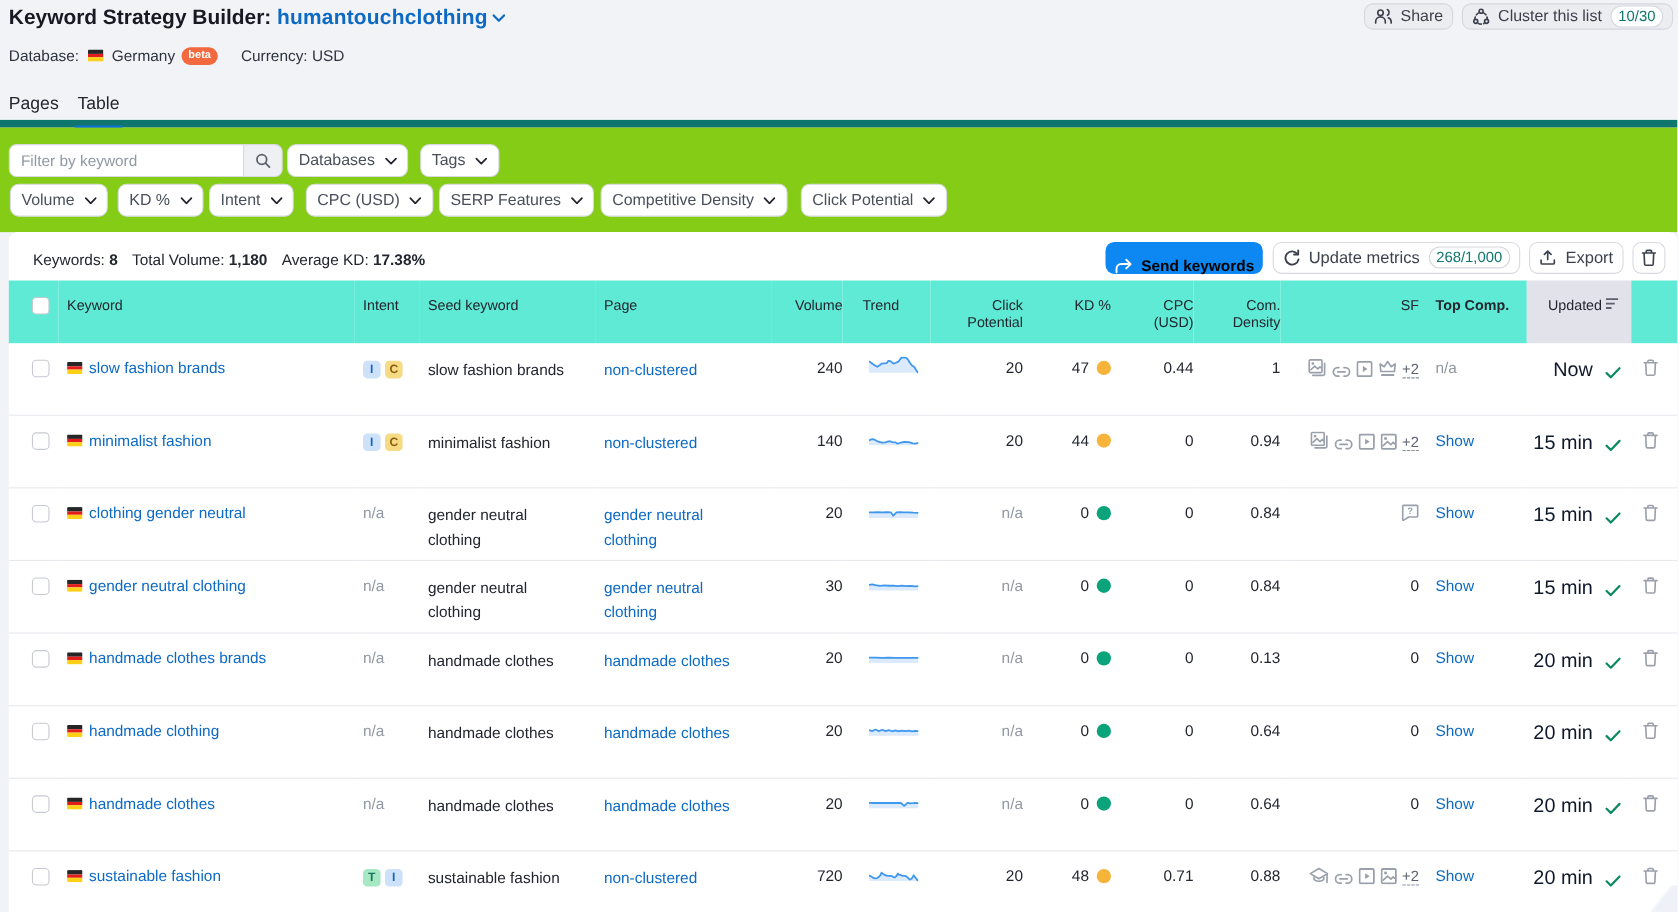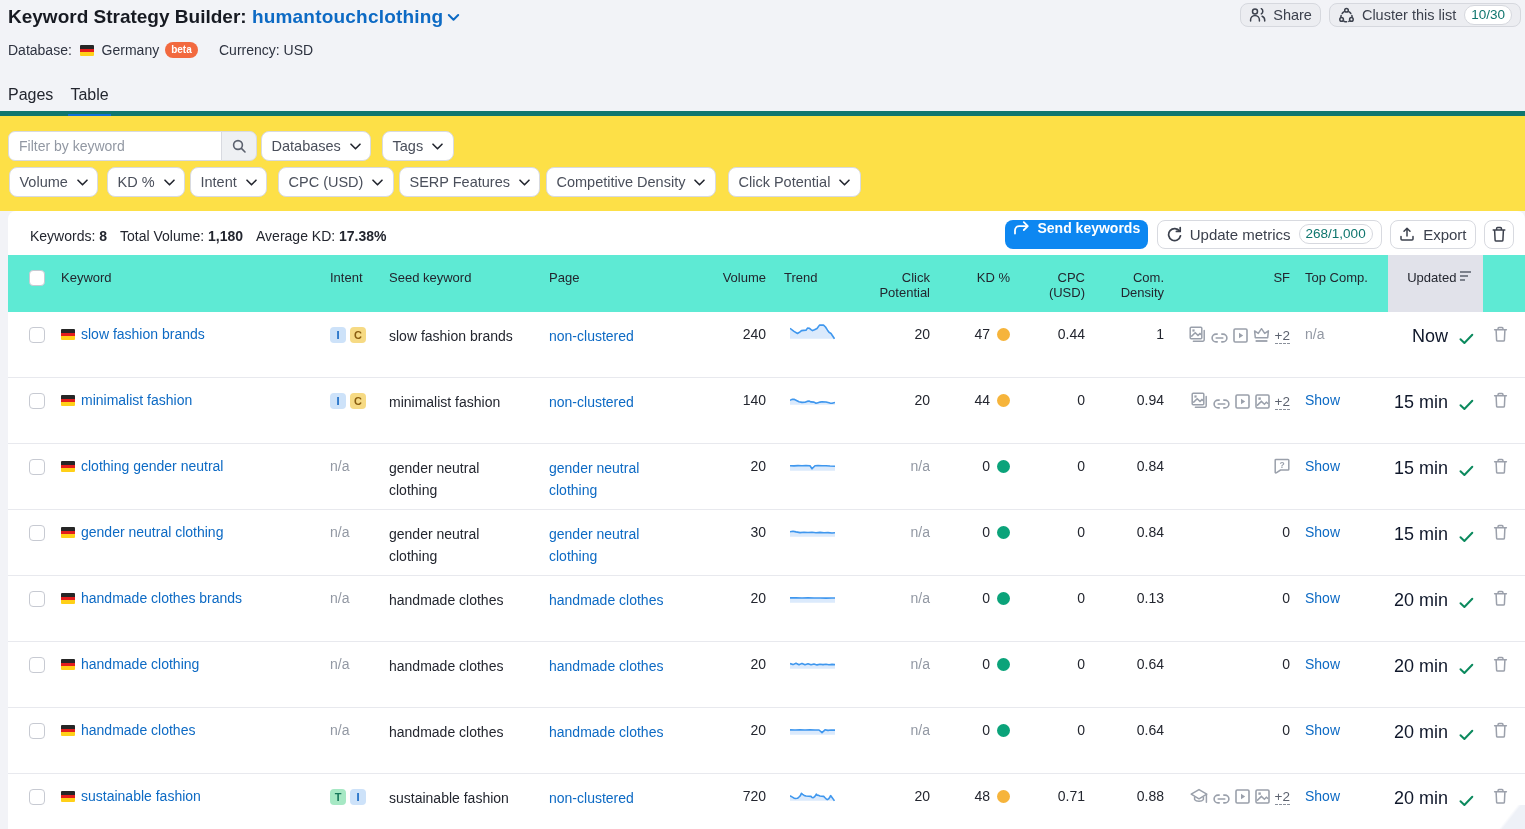--- a/index.html
+++ b/index.html
@@ -1,55 +1,55 @@
 <!DOCTYPE html>
 <html><head>
 <meta charset="utf-8">
 <style>
 * { margin:0; padding:0; box-sizing:border-box; }
 html,body { width:1525px; height:829px; overflow:hidden; background:#f2f3f7;
   font-family:"Liberation Sans", sans-serif; }
 .page { position:relative; width:1525px; height:829px; }
 
 
-.tophead { position:absolute; left:0; top:0; width:1525px; height:116px; background:#f2f3f7; border-bottom:5px solid #0f766e; }
+.tophead { position:absolute; left:0; top:0; width:1525px; height:116px; background:#f2f3f7; border-bottom:7px solid #0f766e; }
 .h1 { position:absolute; left:8px; top:6px; font-size:19px; font-weight:bold; color:#171a22; letter-spacing:0; }
 .h1 .proj { color:#0d6ac4; letter-spacing:0.2px; }
 .h1 svg { vertical-align:middle; margin-left:4px; }
 .dbrow { position:absolute; left:8px; top:42px; font-size:14px; color:#2e3340; }
 .dbrow .flag { display:inline-block; vertical-align:-1px; margin:0 4px 0 4px; }
 .beta { display:inline-block; background:#f2693f; color:#fff; font-size:10px; font-weight:bold; padding:2px 6px 3px; border-radius:8px; margin-left:6px; vertical-align:2px; }
 .cur { position:absolute; left:219px; top:42px; font-size:14px; color:#2e3340; }
 .tabs { position:absolute; left:8px; top:86px; font-size:16px; color:#23262f; }
 .tab { display:inline-block; margin-right:17px; padding-bottom:10px; }
 .tab.active { border-bottom:4px solid #0f71d8; padding-left:2px; padding-right:2px; margin-left:-2px; margin-right:15px; }
 
 .topbtns { position:absolute; top:3px; right:4px; display:flex; }
 .gbtn { display:inline-flex; align-items:center; height:24px; background:#ecedf1; border:1px solid #d6d8de; border-radius:8px; padding:0 8px; font-size:14.5px; color:#3c414d; margin-left:8px; vertical-align:top; }
 .gbtn svg { margin-right:7px; }
 .pill { display:inline-block; background:#fff; border:1px solid #d6d8de; border-radius:10px; padding:1px 6px 2px; font-size:13.5px; color:#0f766e; margin-left:8px; }
 
 
-.filters { position:absolute; left:0; top:116px; width:1525px; height:95px; background:#fde047; }
+.filters { position:absolute; left:0; top:116px; width:1525px; height:95px; background:#84cc16; }
 .finput { position:absolute; left:8px; top:15px; width:241px; height:30px; }
 .finput .box { position:absolute; left:0; top:0; width:214px; height:30px; background:#fff; border:1px solid #d8dae0; border-radius:7px 0 0 7px; font-size:14px; color:#9298a3; line-height:28px; padding-left:10px; }
 .finput .sbtn { position:absolute; left:213px; top:0; width:36px; height:30px; background:#eef0f3; border:1px solid #d8dae0; border-radius:0 7px 7px 0; display:flex; align-items:center; justify-content:center; }
 .fbtn { position:absolute; height:30px; background:#fff; border:1px solid #d8dae0; border-radius:8px; font-size:14.5px; color:#4a4f5b; display:flex; align-items:center; padding:0 9.5px; }
 .fbtn svg { margin-left:9px; }
 .r1 { top:15px; }
 .r2 { top:51px; }
 
 
 .card { position:absolute; left:8px; top:211px; width:1517px; height:618px; background:#fff; border-radius:8px 8px 0 0; }
 .toolbar { position:absolute; left:0; top:0; width:100%; height:44px; }
 .summary { position:absolute; left:22px; top:17px; font-size:14px; color:#23262f; }
 .summary b { font-weight:bold; }
 .summary span { margin-right:13px; }
 .tb-right { position:absolute; right:11px; top:8.5px; display:flex; }
-.bluebtn { display:inline-flex; align-items:flex-start; height:29px; background:#0d87f1; color:#ffffff; border-radius:8px; padding:0 8px; font-size:14px; font-weight:bold; }
+.bluebtn { display:inline-flex; align-items:flex-end; height:29px; background:#0d87f1; color:#000000; border-radius:8px; padding:0 8px; font-size:14px; font-weight:bold; }
 .bluebtn svg { margin-right:7px; }
 .wbtn { display:inline-flex; align-items:center; height:29px; background:#fff; border:1px solid #d8dae0; border-radius:8px; padding:0 8px; font-size:15px; color:#3c414d; margin-left:8.5px; }
 .wbtn svg { margin-right:8px; }
 .wbtn .pill { font-size:13.5px; }
 .iconbtn { display:inline-flex; align-items:center; justify-content:center; width:30px; height:29px; background:#fff; border:1px solid #d8dae0; border-radius:8px; margin-left:8.5px; }
 
 table { border-collapse:collapse; table-layout:fixed; width:1517px; position:absolute; top:44px; left:0; }
 col.c-cb{width:45px} col.c-kw{width:269px} col.c-int{width:59px} col.c-seed{width:160px}
 col.c-page{width:160px} col.c-vol{width:65px} col.c-tr{width:80px} col.c-cp{width:84px}
 col.c-kd{width:80px} col.c-cpc{width:75px} col.c-cd{width:79px} col.c-sf{width:126px}
@@ -200,21 +200,21 @@
         <th style="padding-left:8px;">Intent</th>
         <th style="padding-left:8px;">Seed keyword</th>
         <th style="padding-left:8px;">Page</th>
         <th class="r">Volume</th>
         <th style="padding-left:18px;">Trend</th>
         <th class="r">Click<br>Potential</th>
         <th class="r">KD %</th>
         <th class="r">CPC<br>(USD)</th>
         <th class="r">Com.<br>Density</th>
         <th class="r">SF</th>
-        <th style="padding-left:15px;">Top Comp.</th>
+        <th style="padding-left:15px;font-weight:bold;">Top Comp.</th>
         <th class="c-up-h">Updated <svg width="14" height="11" viewBox="0 0 14 11">
                 <path d="M0 1 h11 M0 5 h8 M0 9 h5" stroke="#5b616e" stroke-width="1.6"></path>
               </svg></th>
         <th></th>
       </tr>
         </thead>
       <tbody>
       <tr>
         <td>
               <div class="cb"></div>

